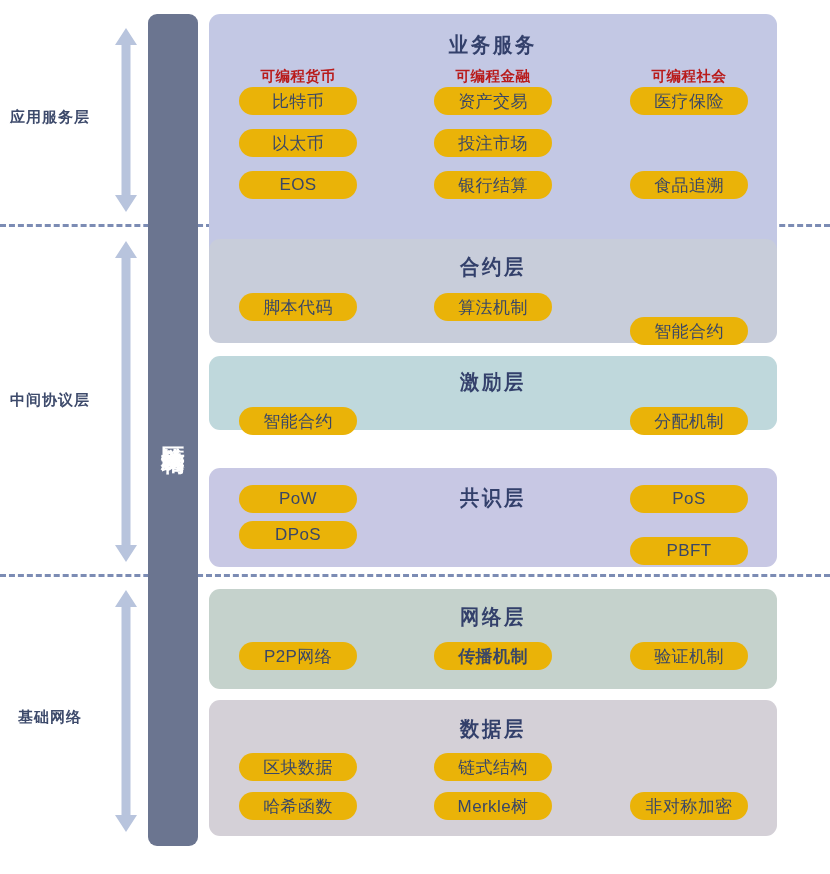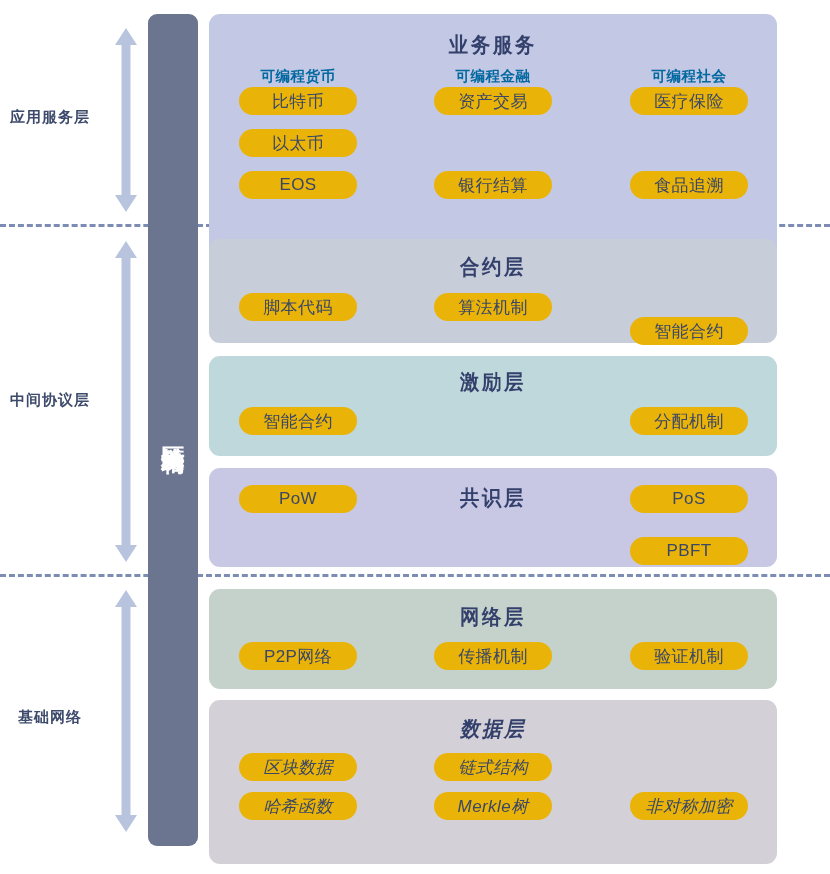--- a/index.html
+++ b/index.html
@@ -70,21 +70,21 @@
     font-size: 21px;
     font-weight: bold;
     letter-spacing: 3px;
     font-family: "DejaVu Sans", sans-serif;
     font-stretch: condensed;
     transform: scaleX(0.92);
   }
   .col-head {
     position: absolute;
     text-align: center;
-    color: #0369a1;
+    color: #b91c1c;
     font-size: 14.5px;
     font-weight: bold;
     letter-spacing: 0.5px;
     width: 118px;
   }
 
   
   .pill {
     position: absolute;
     width: 118px; height: 28px;
@@ -136,54 +136,56 @@
 
     <div class="col-head" style="top:53px; left:30px;">可编程货币</div>
     <div class="col-head" style="top:53px; left:225px;">可编程金融</div>
     <div class="col-head" style="top:53px; left:421px;">可编程社会</div>
 
     <div class="pill" style="top:73px; left:30px;">比特币</div>
     <div class="pill" style="top:115px; left:30px;">以太币</div>
     <div class="pill" style="top:157px; left:30px;">EOS</div>
 
     <div class="pill" style="top:73px; left:225px;">资产交易</div>
+    <div class="pill" style="top:115px; left:225px;">投注市场</div>
     <div class="pill" style="top:157px; left:225px;">银行结算</div>
 
     <div class="pill" style="top:73px; left:421px;">医疗保险</div>
     <div class="pill" style="top:157px; left:421px;text-align:right;">食品追溯</div>
   </div>
 
   <div class="layer" style="top:239px; height:104px; background:#c8cdda;">
     <div class="layer-title" style="top:14px;">合约层</div>
     <div class="pill" style="top:54px; left:30px;">脚本代码</div>
     <div class="pill" style="top:54px; left:225px;">算法机制</div>
     <div class="pill" style="top:54px; left:421px;margin-top:24px;">智能合约</div>
   </div>
 
-  <div class="layer" style="top:356px; height:100px; background:#bfd8dc;">
+  <div class="layer" style="top:356px; height:74px; background:#bfd8dc;">
     <div class="layer-title" style="top:12px;">激励层</div>
     <div class="pill" style="top:51px; left:30px;">智能合约</div>
     <div class="pill" style="top:51px; left:421px;">分配机制</div>
   </div>
 
   <div class="layer" style="top:468px; height:99px; background:#c8c8e4;">
     <div class="layer-title" style="top:16px;">共识层</div>
     <div class="pill" style="top:17px; left:30px;">PoW</div>
+    <div class="pill" style="top:53px; left:30px;">DPoS</div>
     <div class="pill" style="top:17px; left:421px;">PoS</div>
     <div class="pill" style="top:53px; left:421px;margin-top:16px;">PBFT</div>
   </div>
 
   <div class="layer" style="top:589px; height:100px; background:#c5d2cc;">
     <div class="layer-title" style="top:14px;">网络层</div>
     <div class="pill" style="top:53px; left:30px;">P2P网络</div>
-    <div class="pill" style="top:53px; left:225px;">传播机制</div>
+    <div class="pill" style="top:53px; left:225px;font-weight:bold;">传播机制</div>
     <div class="pill" style="top:53px; left:421px;">验证机制</div>
   </div>
 
-  <div class="layer" style="top:700px; height:164px; background:#d4d0d7;font-style:italic;">
+  <div class="layer" style="top:700px; height:136px; background:#d4d0d7;">
     <div class="layer-title" style="top:15px;">数据层</div>
     <div class="pill" style="top:53px; left:30px;">区块数据</div>
     <div class="pill" style="top:53px; left:225px;">链式结构</div>
     <div class="pill" style="top:92px; left:30px;">哈希函数</div>
     <div class="pill" style="top:92px; left:225px;">Merkle树</div>
     <div class="pill" style="top:92px; left:421px;">非对称加密</div>
   </div>
 
 </div>
 

